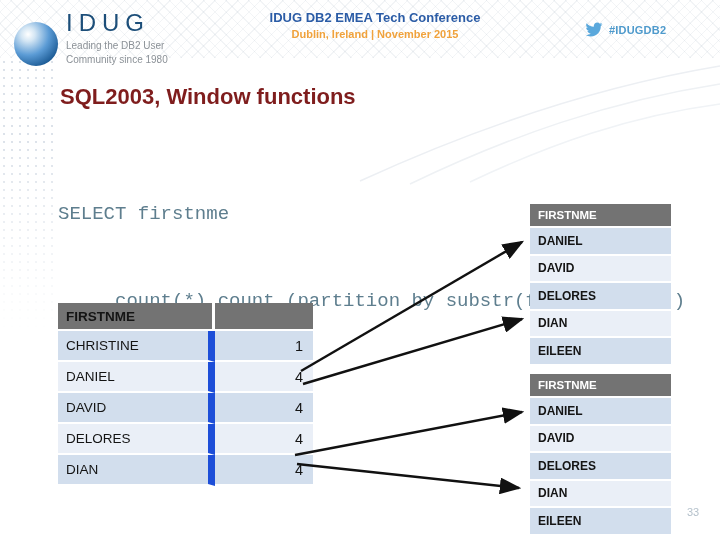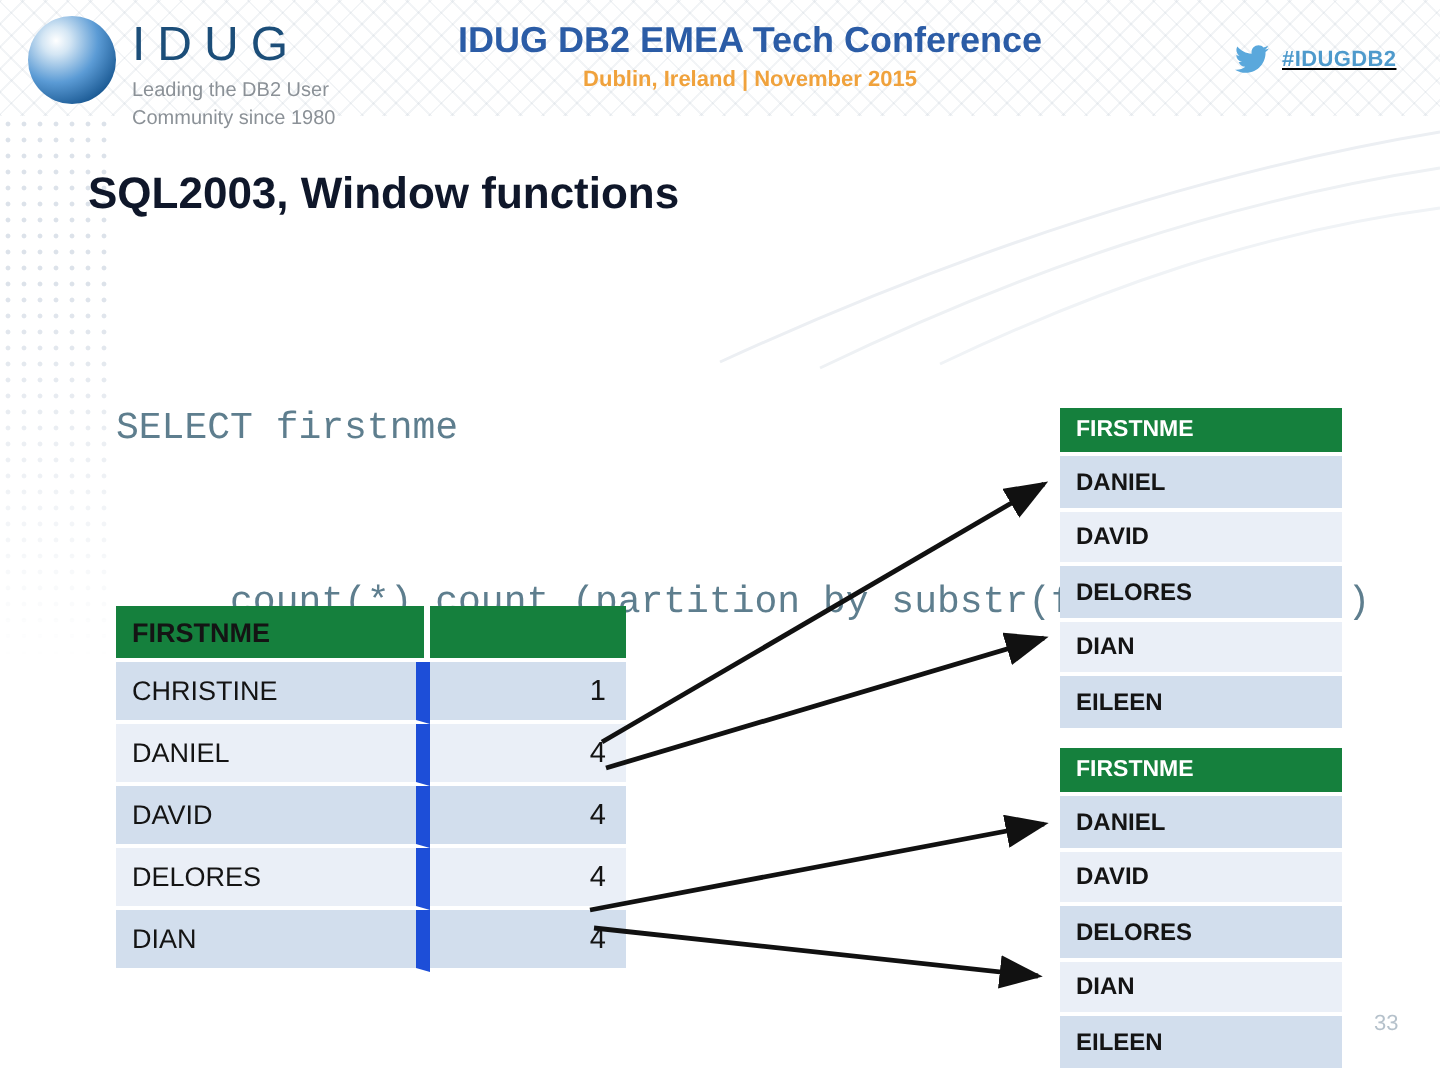--- a/index.html
+++ b/index.html
@@ -20,51 +20,51 @@
   .tex-left {
     position:absolute; top:58px; left:0; width:54px; height:270px;
     background-image: radial-gradient(rgba(140,160,185,0.30) 1px, transparent 1.4px);
     background-size:8px 8px;
     -webkit-mask-image:linear-gradient(to bottom,#000 30%,transparent);
             mask-image:linear-gradient(to bottom,#000 30%,transparent);
   }
   .tex-curves { position:absolute; top:56px; right:0; pointer-events:none; }
 
   
-  .logo { position:absolute; top:8px; left:14px; display:flex; align-items:flex-start; }
+  .logo { position:absolute; top:8px; left:14px; display:flex; align-items:flex-end; }
   .logo-sphere {
     width:44px; height:44px; border-radius:50%;
     background: radial-gradient(circle at 32% 28%, #ffffff 0%, #d4e6f4 16%, #5b9bd5 48%, #1d5c96 78%, #123f68 100%);
   }
   .logo-textcol { margin-left:8px; padding-top:3px; }
   .logo-brand { font-size:24px; letter-spacing:6px; color:#1c4e79; line-height:1; }
   .logo-tagline { font-size:10px; color:#8b9197; line-height:1.35; margin-top:4px; }
 
   .conf-center { position:absolute; left:175px; top:10px; width:400px; text-align:center; }
-  .conf-title { font-size:18px; font-weight:bold; color:#2b5ca6; }
+  .conf-title { font-size:13px; font-weight:bold; color:#2b5ca6; }
   .conf-sub   { font-size:11px; font-weight:bold; color:#f0a23c; margin-top:3px; }
 
-  .twitter { position:absolute; top:21px; left:616px; display:flex; align-items:center;text-decoration:underline; }
+  .twitter { position:absolute; top:21px; left:584px; display:flex; align-items:center; }
   .twitter .bird { width:20px; height:17px; }
   .twitter .tag { font-size:11px; font-weight:bold; color:#4e9acc; margin-left:5px; letter-spacing:0.2px; }
 
   
   .slide-title {
-    position:absolute; left:44px; top:84px; margin:0;
-    font-size:22px; font-weight:bold; color:#0f172a;
+    position:absolute; left:60px; top:84px; margin:0;
+    font-size:22px; font-weight:bold; color:#7f1d1d;
   }
   .code {
     position:absolute; left:58px; top:142px; margin:0;
     font-family:"Liberation Mono","DejaVu Sans Mono",monospace;
     font-size:19px; line-height:29px; color:#5e7e8e; white-space:pre;
   }
 
   table { border-collapse:separate; border-spacing:0; }
   th,td { border-bottom:2px solid #ffffff; }
-  .hdr  { background:#15803d; color:#ffffff; font-weight:bold; text-align:left; }
+  .hdr  { background:#737373; color:#ffffff; font-weight:bold; text-align:left; }
   .r-dark  { background:#d2deed; }
   .r-light { background:#eaeff7; }
 
   .result-table { position:absolute; left:58px; top:303px; }
   .result-table th { height:26px; font-size:13px; padding:0 0 0 8px; }
   .result-table td { height:27px; }
   .result-table .c-name { width:141px; font-size:13.5px; color:#141414; padding-left:8px; border-right:7px solid #1d4ed8; }
   .result-table .c-num  { width:80px; font-size:14.5px; color:#141414; text-align:right; padding-right:10px; }
   .result-table th.c-name { width:141px; border-right:3px solid #ffffff; }
   .result-table th.c-num  { width:80px; }

